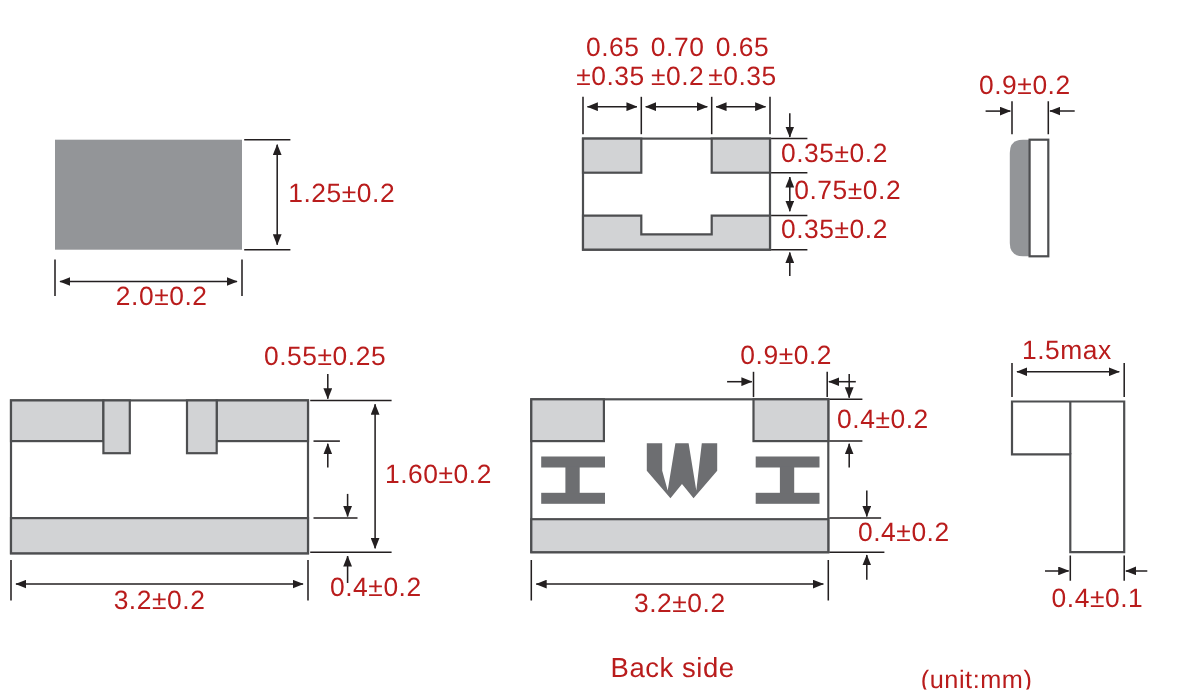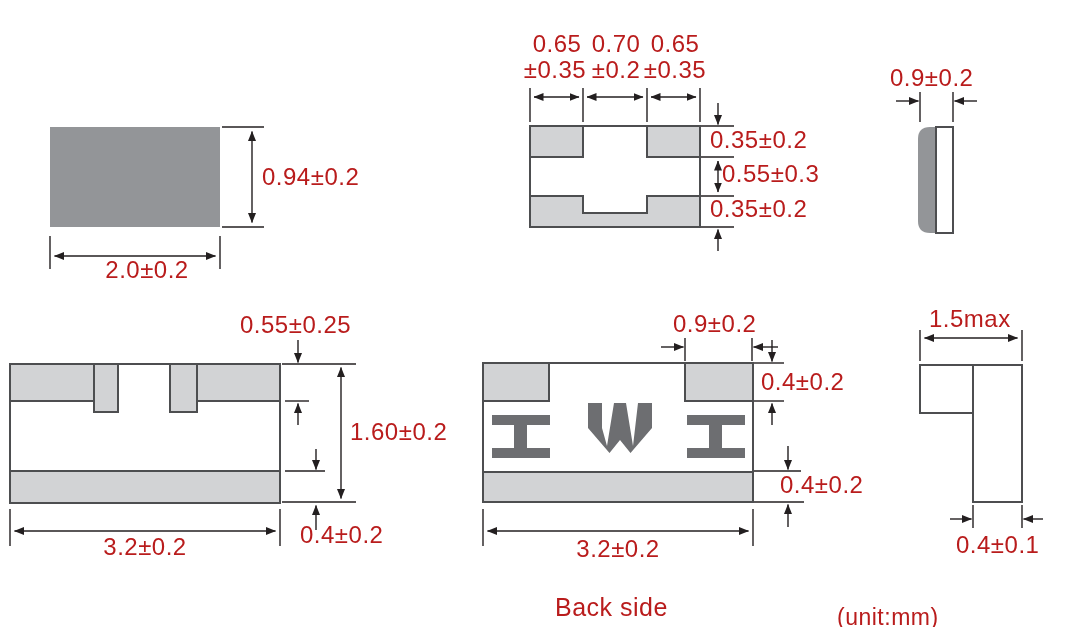--- a/index.html
+++ b/index.html
@@ -134,31 +134,31 @@
       <line x1="920" y1="330" x2="920" y2="361"></line>
       <line x1="1022" y1="330" x2="1022" y2="361"></line>
       <line x1="924.5" y1="338" x2="1017.5" y2="338" marker-start="url(#ah)" marker-end="url(#ah)"></line>
       <line x1="973" y1="505" x2="973" y2="528"></line>
       <line x1="1022" y1="505" x2="1022" y2="528"></line>
       <line x1="950" y1="519" x2="971.5" y2="519" marker-end="url(#ah)"></line>
       <line x1="1043" y1="519" x2="1023.5" y2="519" marker-end="url(#ah)"></line>
     </g>
   </svg>
 
-  <div class="lbl" style="left:262px;top:165px">0.94±0.2</div>
+  <div class="lbl" style="left:262px;top:165px">1.25±0.2</div>
   <div class="lbl c" style="left:147px;top:258px">2.0±0.2</div>
 
   <div class="lbl c" style="left:557px;top:32px">0.65</div>
   <div class="lbl c" style="left:616px;top:32px">0.70</div>
   <div class="lbl c" style="left:675px;top:32px">0.65</div>
   <div class="lbl c" style="left:555px;top:58px">±0.35</div>
   <div class="lbl c" style="left:616px;top:58px">±0.2</div>
   <div class="lbl c" style="left:675px;top:58px">±0.35</div>
   <div class="lbl" style="left:710px;top:128px">0.35±0.2</div>
-  <div class="lbl" style="left:722px;top:162px">0.55±0.3</div>
+  <div class="lbl" style="left:722px;top:162px">0.75±0.2</div>
   <div class="lbl" style="left:710px;top:197px">0.35±0.2</div>
 
   <div class="lbl" style="left:890px;top:66px">0.9±0.2</div>
 
   <div class="lbl" style="left:240px;top:313px">0.55±0.25</div>
   <div class="lbl" style="left:350px;top:420px">1.60±0.2</div>
   <div class="lbl" style="left:300px;top:523px">0.4±0.2</div>
   <div class="lbl c" style="left:145px;top:535px">3.2±0.2</div>
 
   <div class="lbl" style="left:673px;top:312px">0.9±0.2</div>

